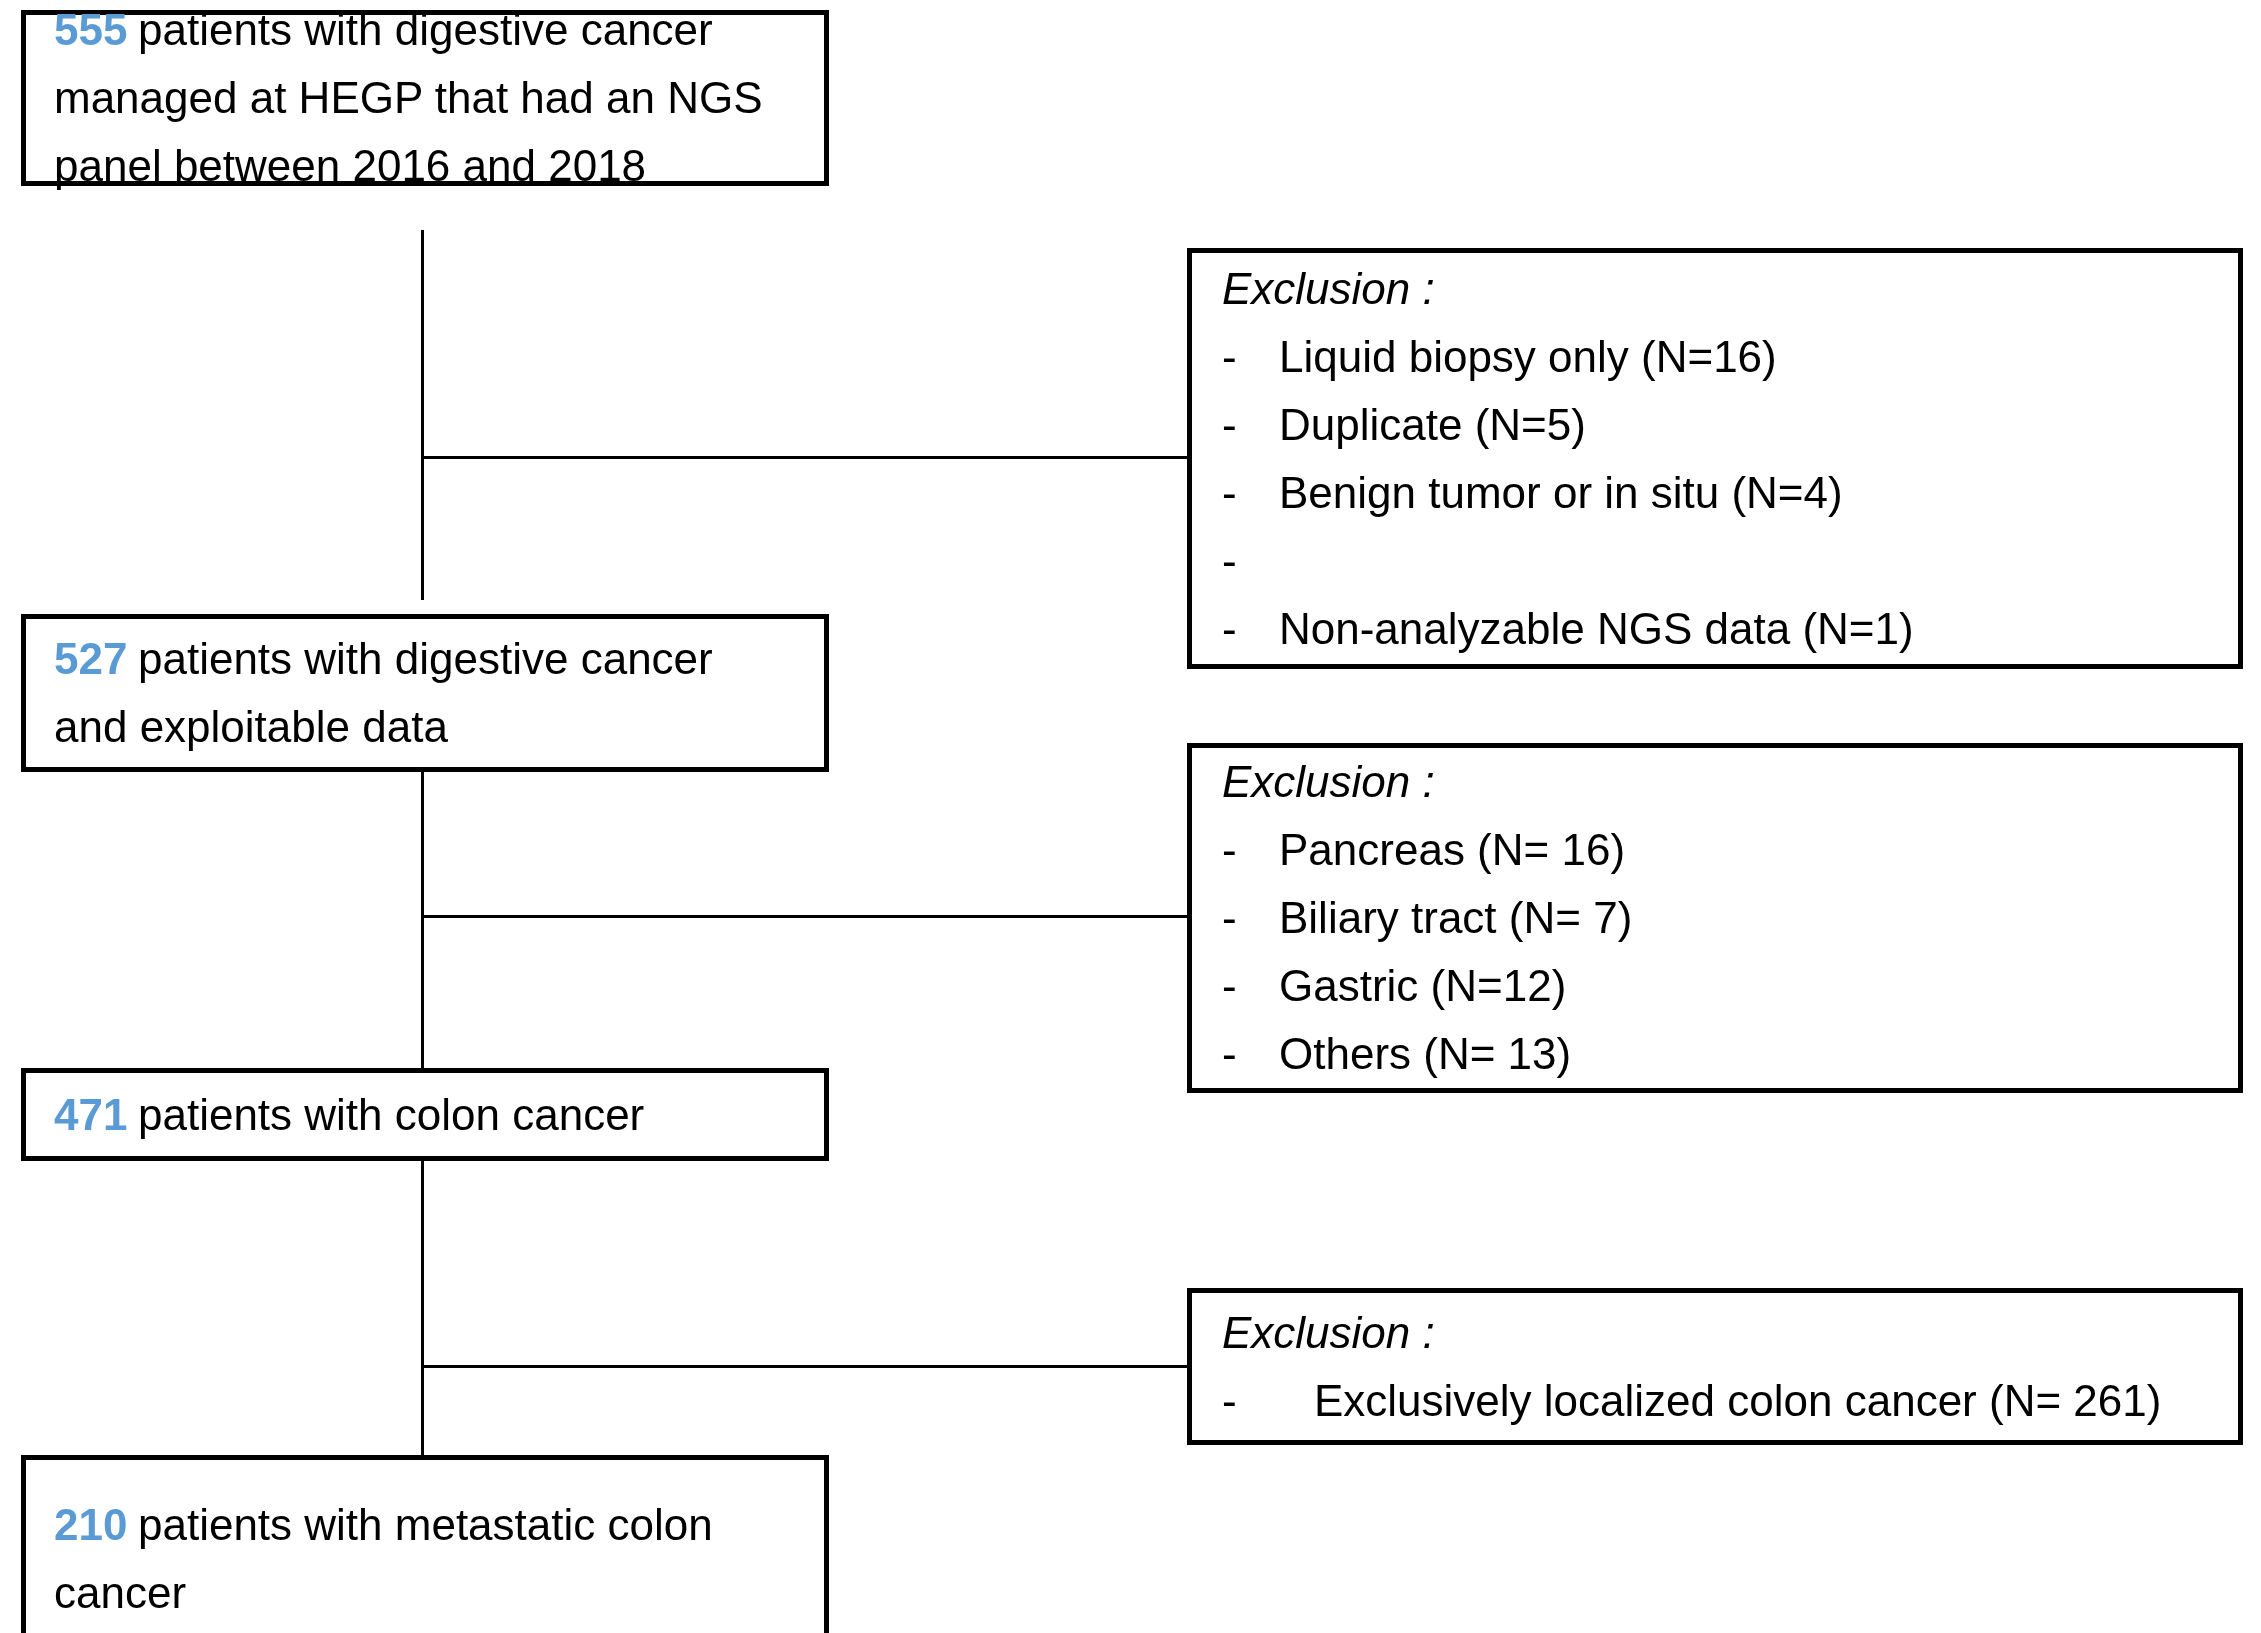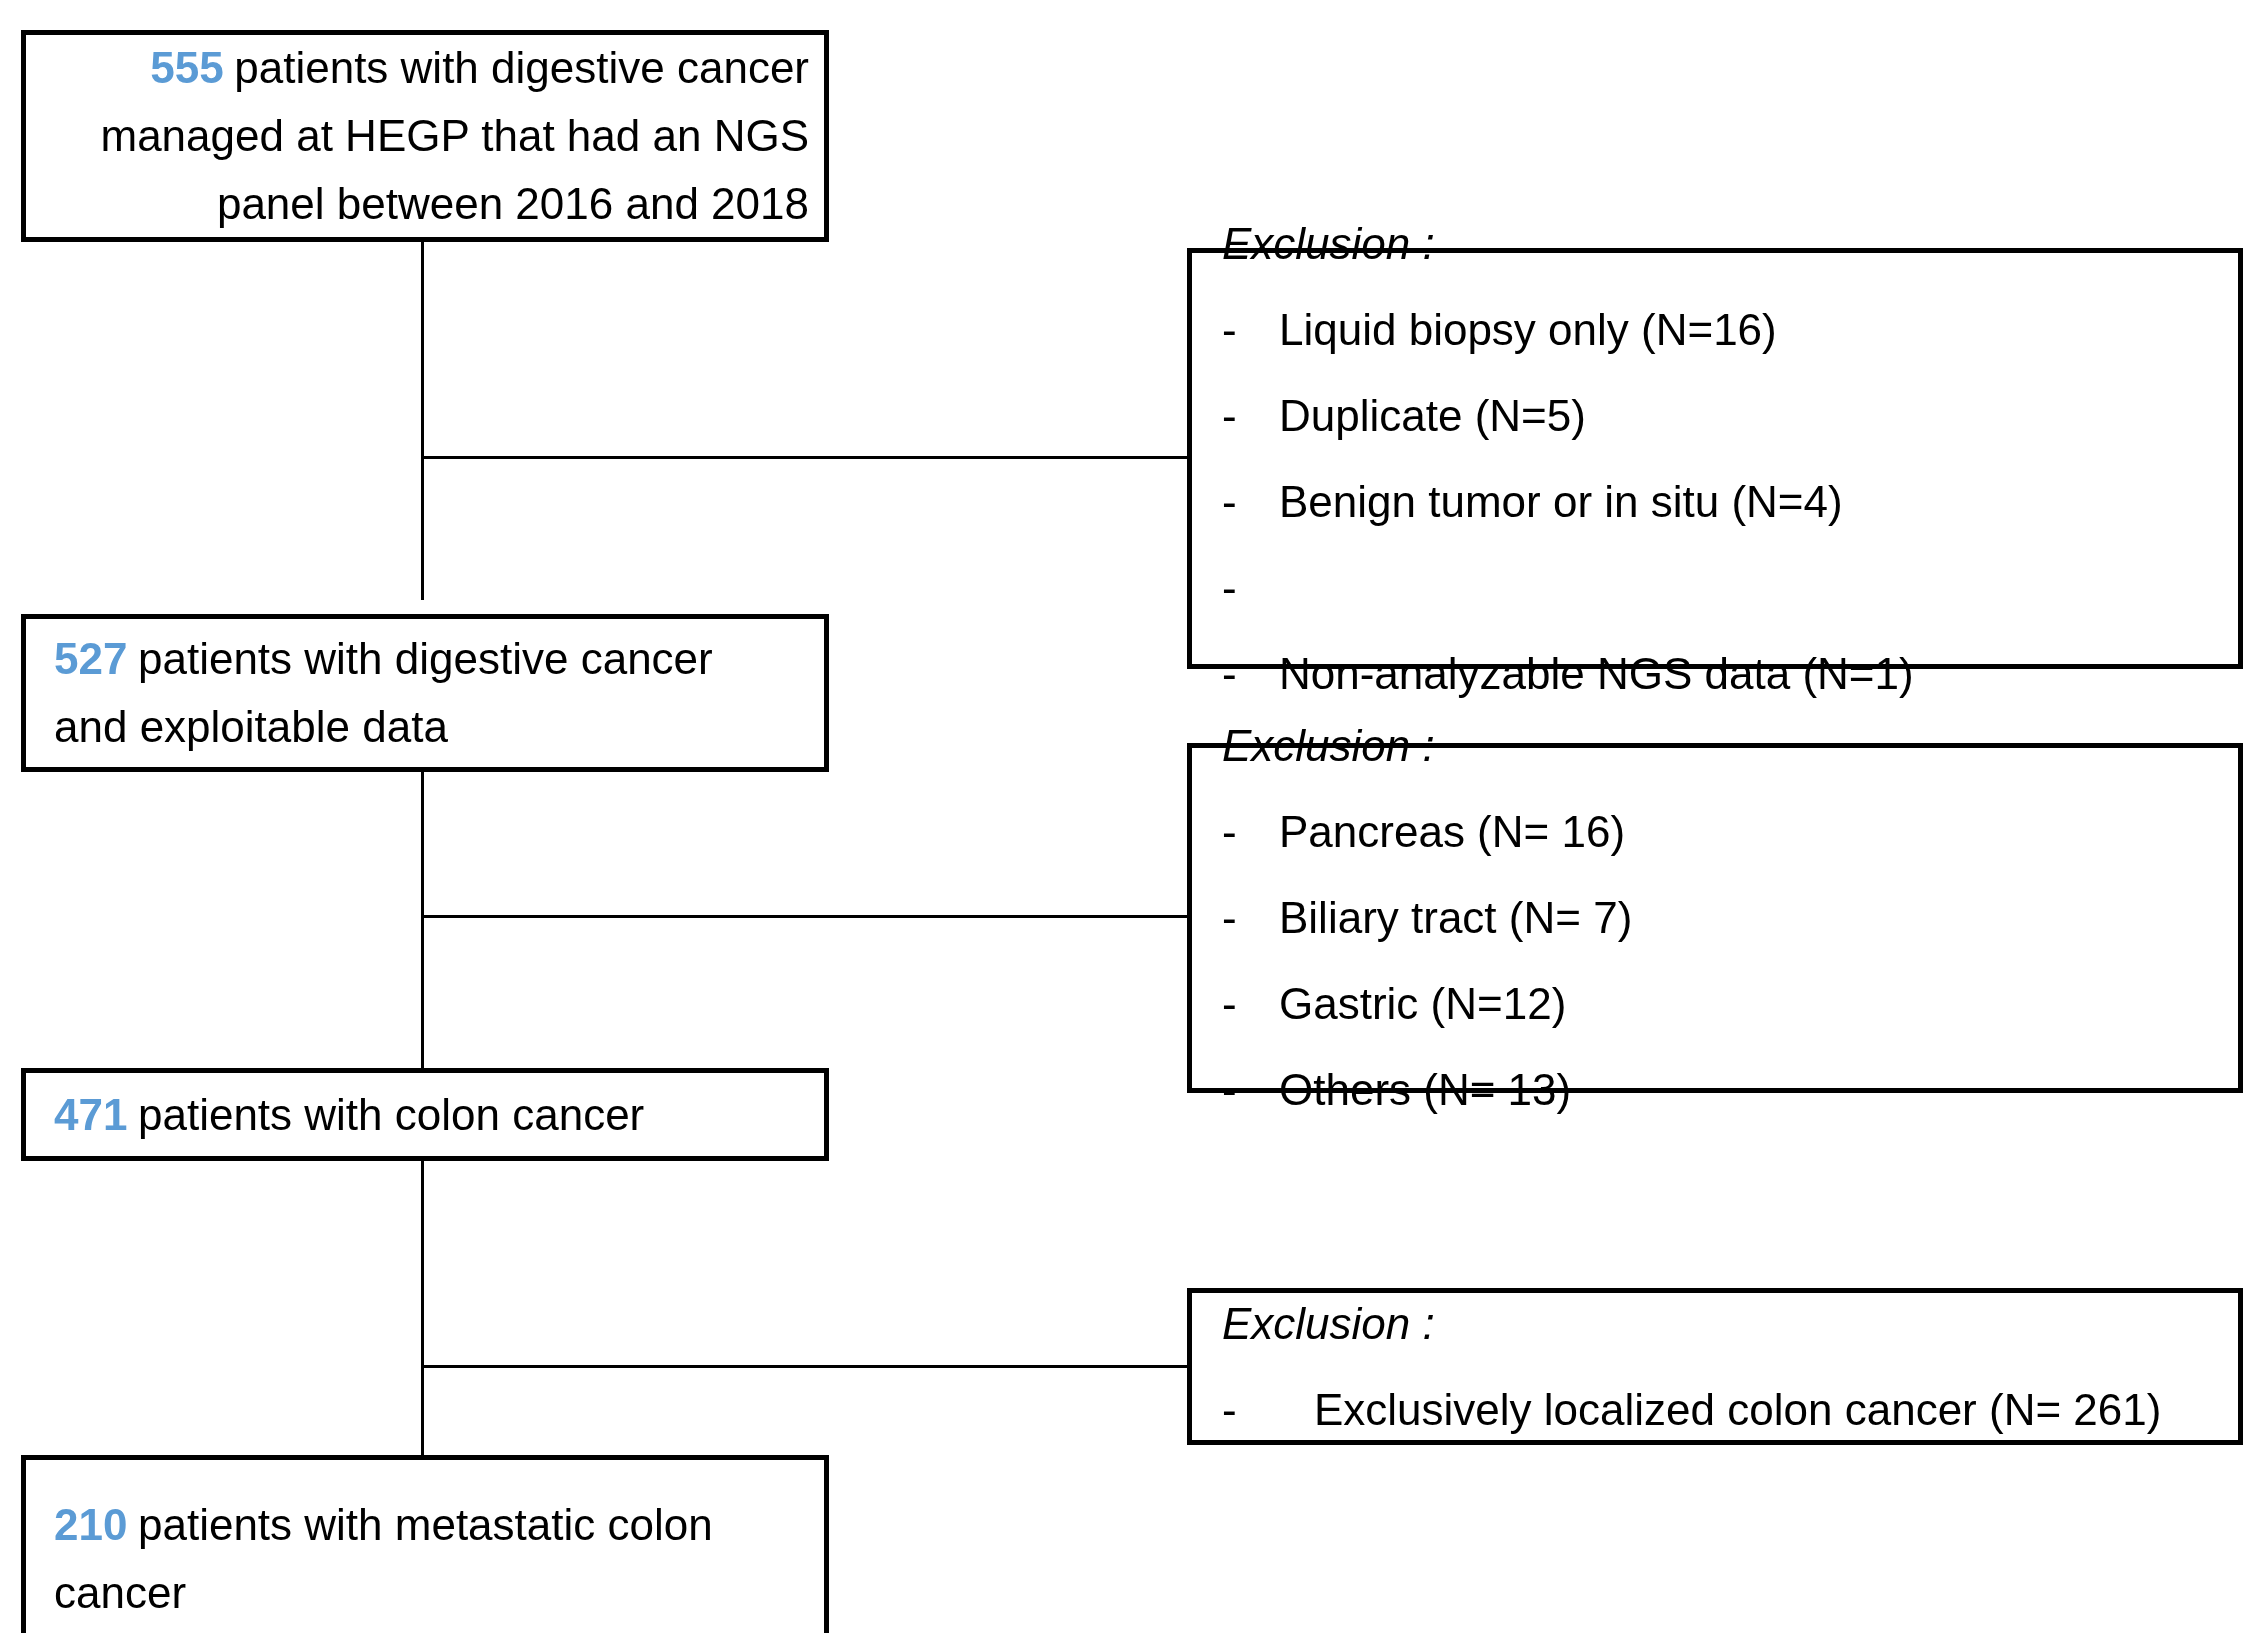--- a/index.html
+++ b/index.html
@@ -39,41 +39,40 @@
     font-weight: 700;
     margin-right: 0.24em;
   }
 
   .exc-box {
     left: 1187px;
     width: 1056px;
     padding: 0 15px 0 30px;
     font-size: 44px;
     line-height: 68px;
-    gap: 18px;
   }
   .exc-heading { font-style: italic; white-space: nowrap; }
   .exc-item { display: flex; white-space: nowrap; }
   .exc-item .dash { width: 57px; flex: none; }
   .exc-box.wide-indent .exc-item .dash { width: 92px; }
 
   
   .vline {
     position: absolute;
     width: 2.5px;
     background: #000000;
   }
   .hline {
     position: absolute;
     height: 2.5px;
     background: #000000;
   }
 
   
-  #flow-box-1 { top: 30px;   height: 212px; text-align: right; }
+  #flow-box-1 { top: 10px;   height: 176px; }
   #flow-box-2 { top: 598px; height: 158px; margin-top: 16px; }
   #flow-box-3 { top: 1068px; height: 93px; }
   #flow-box-4 { top: 1455px; height: 207px; }
 
   #exc-box-1 { top: 248px;  height: 421px; }
   #exc-box-2 { top: 743px; height: 350px; }
   #exc-box-3 { top: 1288px; height: 157px; }
 
   #vseg-1 { left: 421px; top: 230px;  height: 370px; }
   #vseg-2 { left: 421px; top: 753px; height: 318px; }

